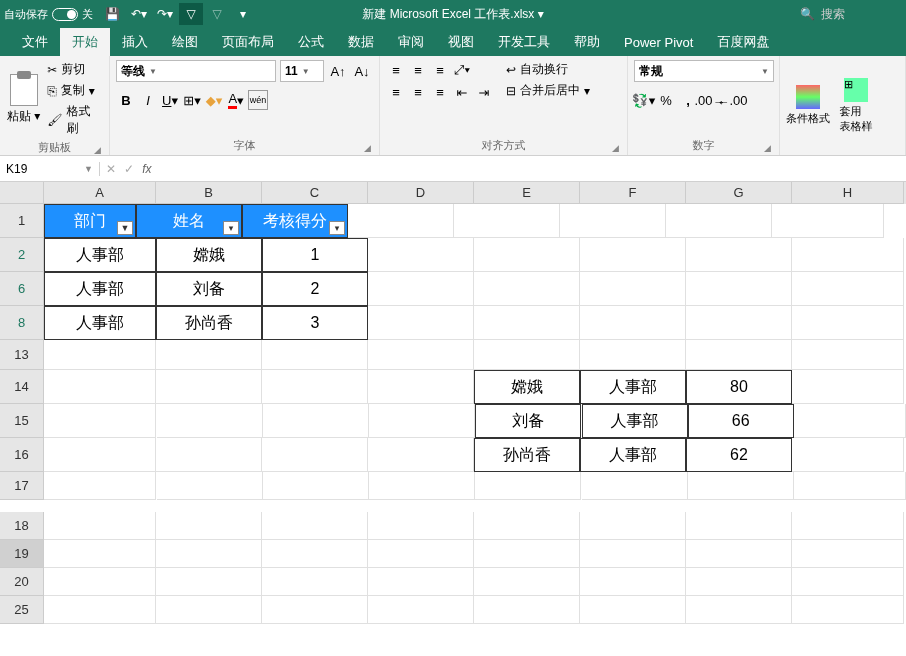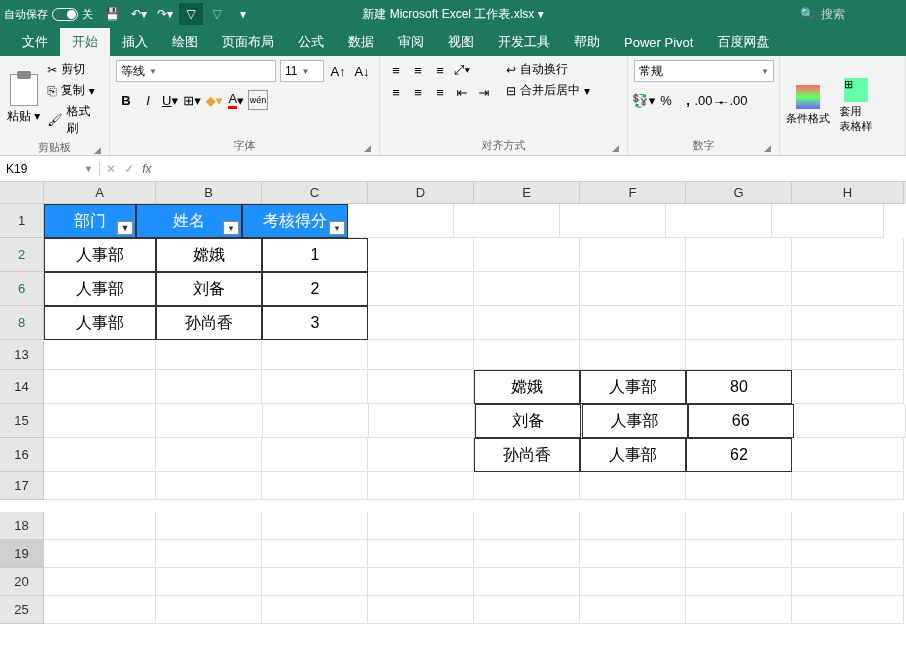--- a/index.html
+++ b/index.html
@@ -28,21 +28,21 @@
 .group-label { text-align: center; font-size: 11px; color: #666; padding: 2px 0; position: relative; }
 .launcher { position: absolute; right: 2px; bottom: 2px; font-size: 9px; color: #888; }
 
 .clip-left { display: flex; flex-direction: column; align-items: center; justify-content: center; width: 36px; }
 .paste-icon { width: 28px; height: 32px; background: linear-gradient(#fff,#fff); border: 1px solid #999; position: relative; }
 .paste-icon::before { content:""; position:absolute; top:-4px; left:6px; width:14px; height:8px; background:#888; border-radius:2px; }
 .clip-right { display: flex; flex-direction: column; gap: 2px; font-size: 12px; }
 .clip-item { display: flex; align-items: center; gap: 4px; padding: 1px 2px; cursor: pointer; }
 
 .font-top { display: flex; gap: 4px; align-items: center; margin-bottom: 4px; }
-.combo { background: #fff; border: 1px solid #bbb; height: 22px; display: flex; align-items: center; padding: 0 4px; font-size: 12px; }
+.combo { background: #fff; border: 1px solid #bbb; height: 22px; display: flex; align-items: center; padding: 0 4px; font-size: 12px; font-weight: bold; }
 .combo-arr { margin-left: 4px; font-size: 8px; color: #666; }
 .sm-btn { width: 20px; height: 20px; display: flex; align-items: center; justify-content: center; cursor: pointer; font-size: 13px; }
 .font-bot { display: flex; gap: 2px; align-items: center; }
 
 .align-col { display: flex; flex-direction: column; gap: 2px; }
 .align-row { display: flex; gap: 2px; }
 
 .num-row { display: flex; gap: 2px; align-items: center; }
 
 .big-btn { display: flex; flex-direction: column; align-items: center; justify-content: center; width: 44px; gap: 2px; cursor: pointer; font-size: 11px; }
@@ -334,21 +334,21 @@
         <div class="rowhdr" style="height: 34px;">16</div>
         <div class="cell" style="width: 112px; height: 34px;"></div>
         <div class="cell" style="width: 106px; height: 34px;"></div>
         <div class="cell" style="width: 106px; height: 34px;"></div>
         <div class="cell" style="width: 106px; height: 34px;"></div>
         <div class="cell bord" style="width: 106px; height: 34px;">孙尚香</div>
         <div class="cell bord" style="width: 106px; height: 34px;">人事部</div>
         <div class="cell bord" style="width: 106px; height: 34px;">62</div>
         <div class="cell" style="width: 112px; height: 34px;"></div>
       </div>
-      <div class="row" style="height: 28px;">
+      <div class="row" style="height: 28px; justify-content: space-between;">
         <div class="rowhdr" style="height: 28px;">17</div>
         <div class="cell" style="width: 112px; height: 28px;"></div>
         <div class="cell" style="width: 106px; height: 28px;"></div>
         <div class="cell" style="width: 106px; height: 28px;"></div>
         <div class="cell" style="width: 106px; height: 28px;"></div>
         <div class="cell" style="width: 106px; height: 28px;"></div>
         <div class="cell" style="width: 106px; height: 28px;"></div>
         <div class="cell" style="width: 106px; height: 28px;"></div>
         <div class="cell" style="width: 112px; height: 28px;"></div>
       </div>

